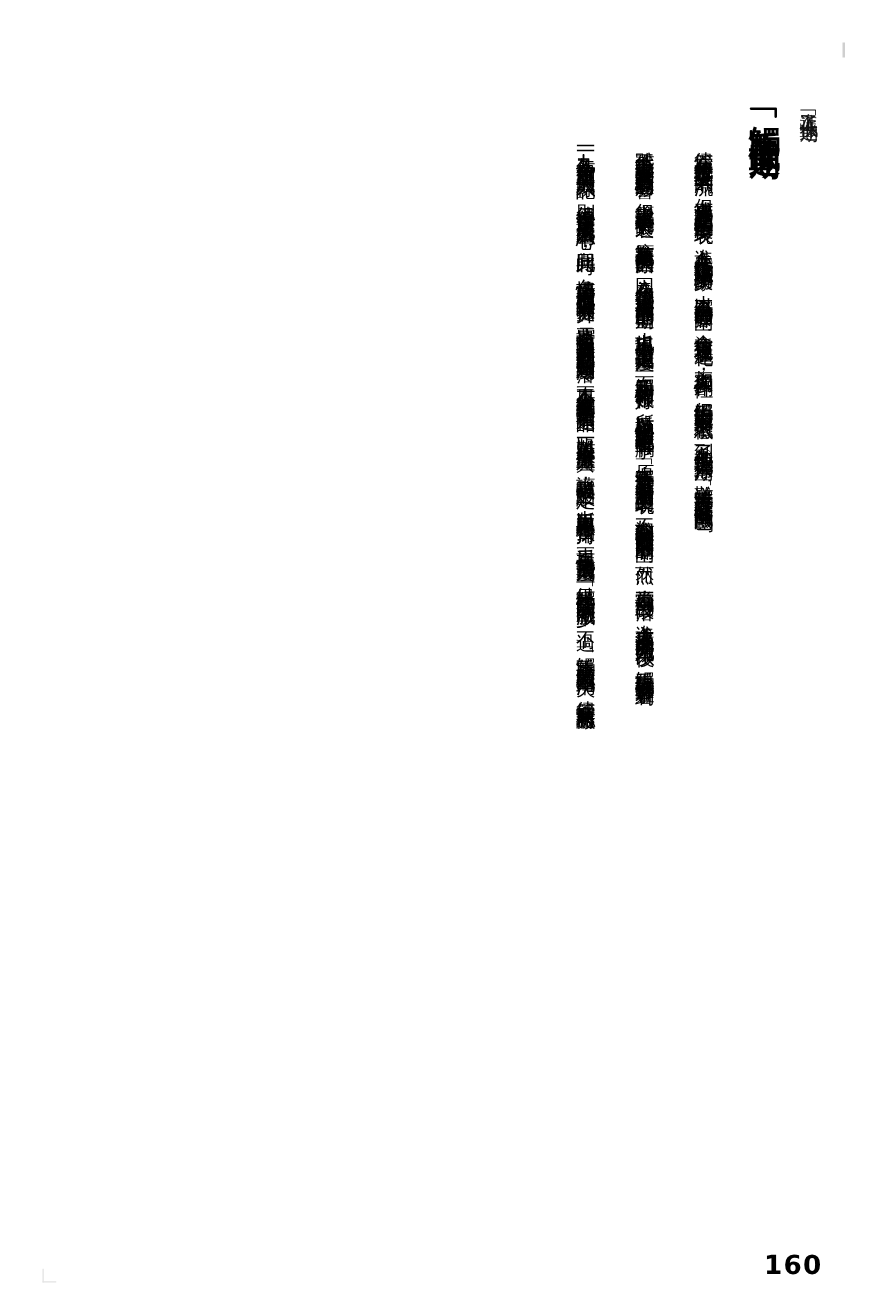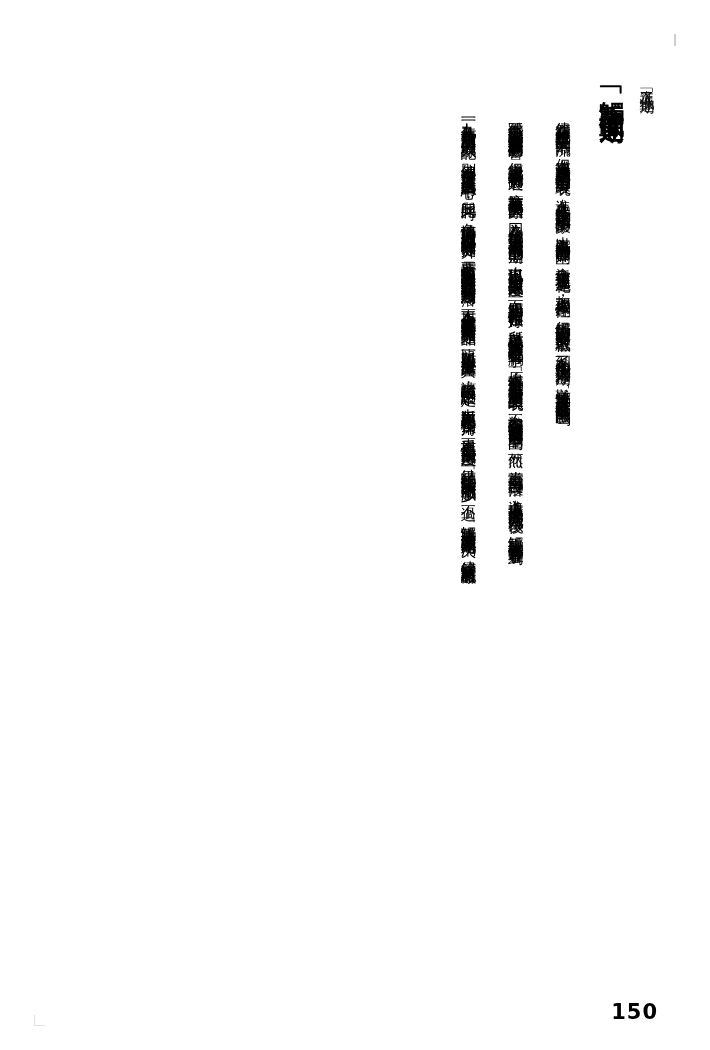--- a/index.html
+++ b/index.html
@@ -102,14 +102,14 @@
   <div class="marks mark-bottom"></div>
 
   <div class="vtext">
     <div class="lead">進入了「低迷期」。</div>
     <h1 class="heading">「觸手」的低迷期</h1>
     <p class="para">儘管在八〇年代絕對算不上巨大的潮流，但在成人漫畫界開花結果的「觸手凌辱」表現，進入九〇年代後就徐徐出現縮小的跡象。本以為觸手自由的發揮空間，會令這種表現更加進化、加入更多獨創性，但觸手的出現頻率反而愈來愈低，到了九〇年代中期就進入停滯期。難道「觸手凌辱」終究只是一時的風潮而已嗎？</p>
     <p class="para">雖然不能說完全沒有受到有害漫畫騷動的影響，但筆者認為觸手表現的衰退，應該有其他更重要的原因。因為八〇年代後半是劍與魔法等奇幻風潮的全盛期，也出現過不少奇幻設定的成人漫畫。而觸手和奇幻的相性很好，所以各種神祕怪物的設定中也都長有「觸手」。原本「觸手凌辱」就是為了規避管制而誕生的表現，不如說有管制的時候反而更有活躍的空間。然而，當奇幻風潮告一段落，進入成人漫畫泡沫期的一九九四年以後，觸手表現就變得非常難看到了。</p>
     <p class="para">一九九一年作為自主規制而引入的「成人標記」，則使得美少女漫畫更加以成人漫畫為中心。與此同時，色情場面的需求也是在這個時期大幅提升。需要較多篇幅說明故事和世界觀的奇幻和科幻開始遭到冷落，更有不少作家被編輯要求盡量避開這類作品。比起難以跟一般漫畫做出差異，讀者群較限定的設定，出版界更想要不拐彎抹角、更重視色情元素的成人漫畫，結果「觸手」能活躍的空間就減少了。不過，「觸手凌辱」的粉絲並未因此而消失。儘管被商業雜誌敬而</p>
   </div>
 
-  <div class="page-number">150</div>
+  <div class="page-number">160</div>
 </div>
 
 </body></html>

